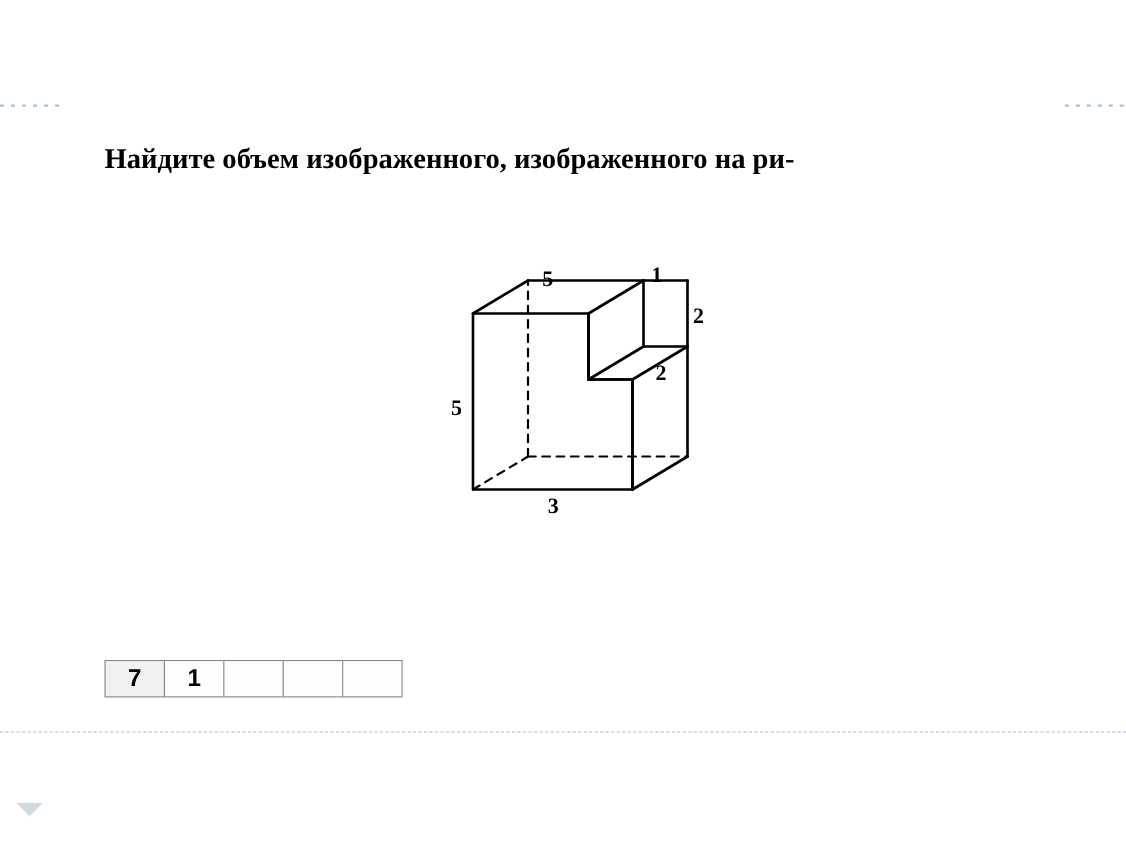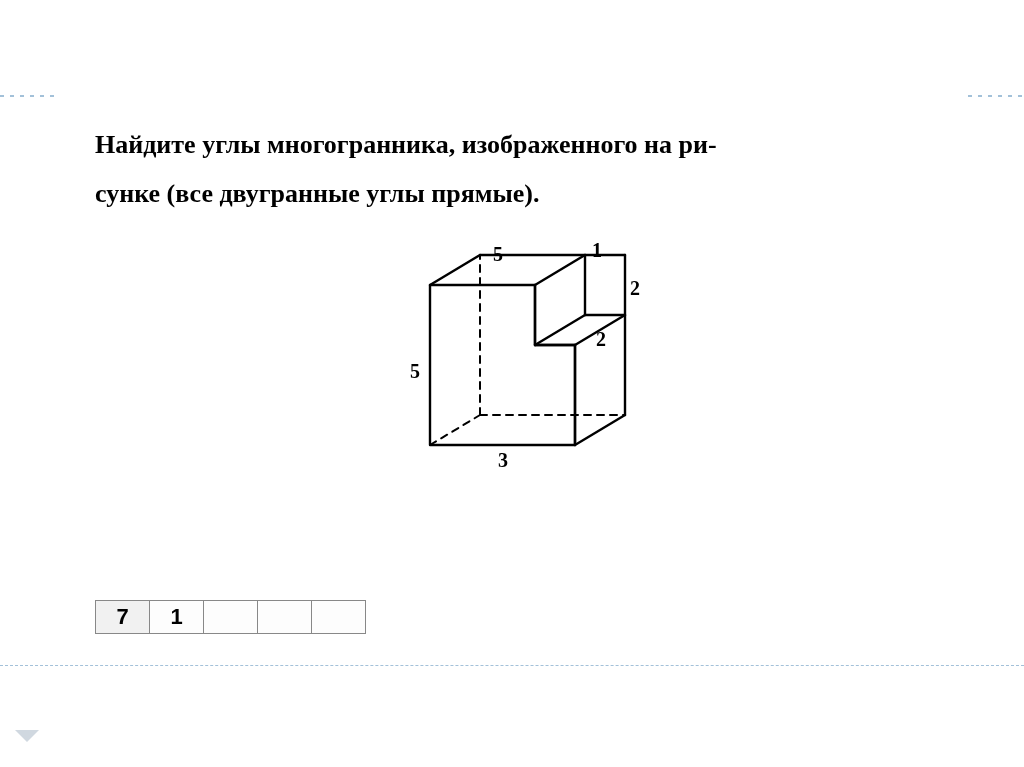--- a/index.html
+++ b/index.html
@@ -17,22 +17,21 @@
   .answer-cell:first-child { margin-left: 0; background: #f1f1f1; }
 </style>
 </head>
 <body>
 <div class="page">
 
   <div class="left-dash" style="top:95px; width:56px;"></div>
   <div class="right-dash" style="top:95px; width:56px;"></div>
 
   <div class="problem-text">
-    <span>Найдите углы многогранника, изображенного на ри-</span><br>
-    <span>сунке (все двугранные углы прямые).</span>
+    <span>Найдите объем изображенного, изображенного на ри-</span><br>
   </div>
 
   <div class="figure">
     <svg viewBox="0 0 300 270" width="300" height="270">
       <g stroke="#000" fill="none" stroke-width="2.4" stroke-linejoin="round" stroke-linecap="round">
 
         <path d="M 50 70 L 155 70 L 155 130 L 195 130 L 195 230 L 50 230 Z"></path>
 
         <line x1="50" y1="70" x2="100" y2="40"></line>
         <line x1="100" y1="40" x2="245" y2="40"></line>

